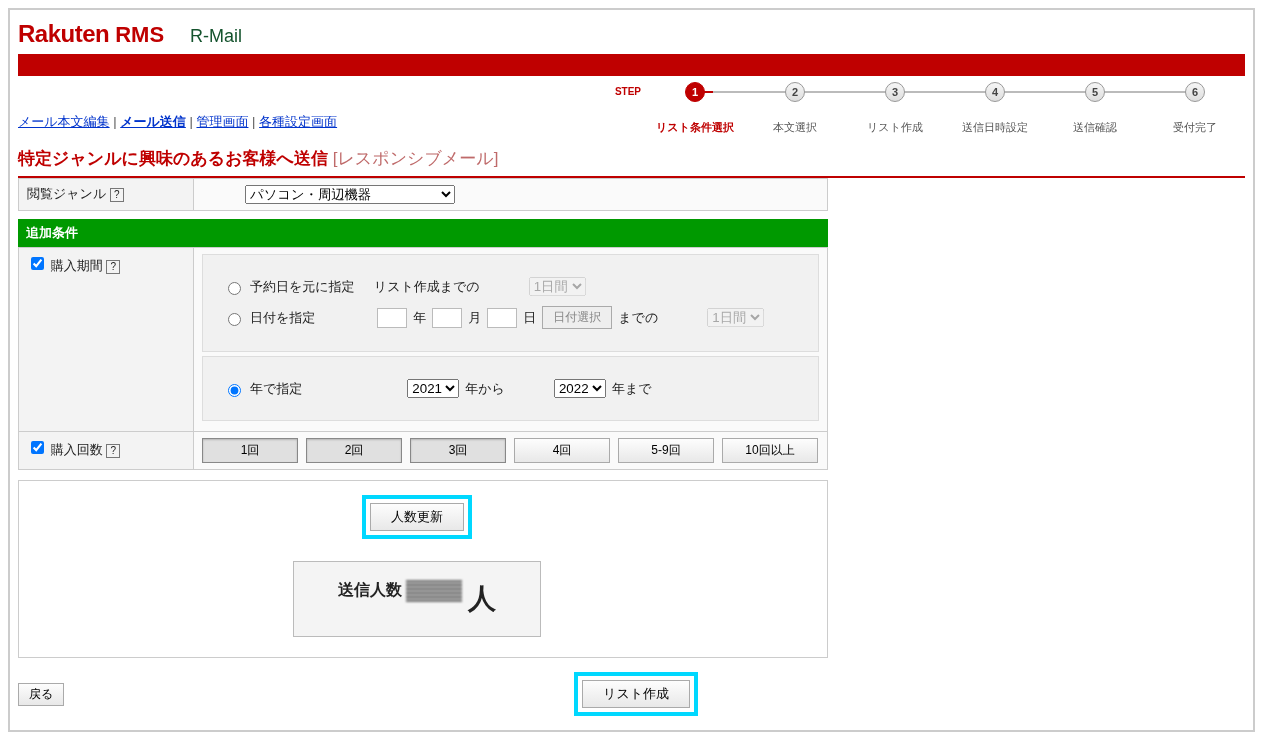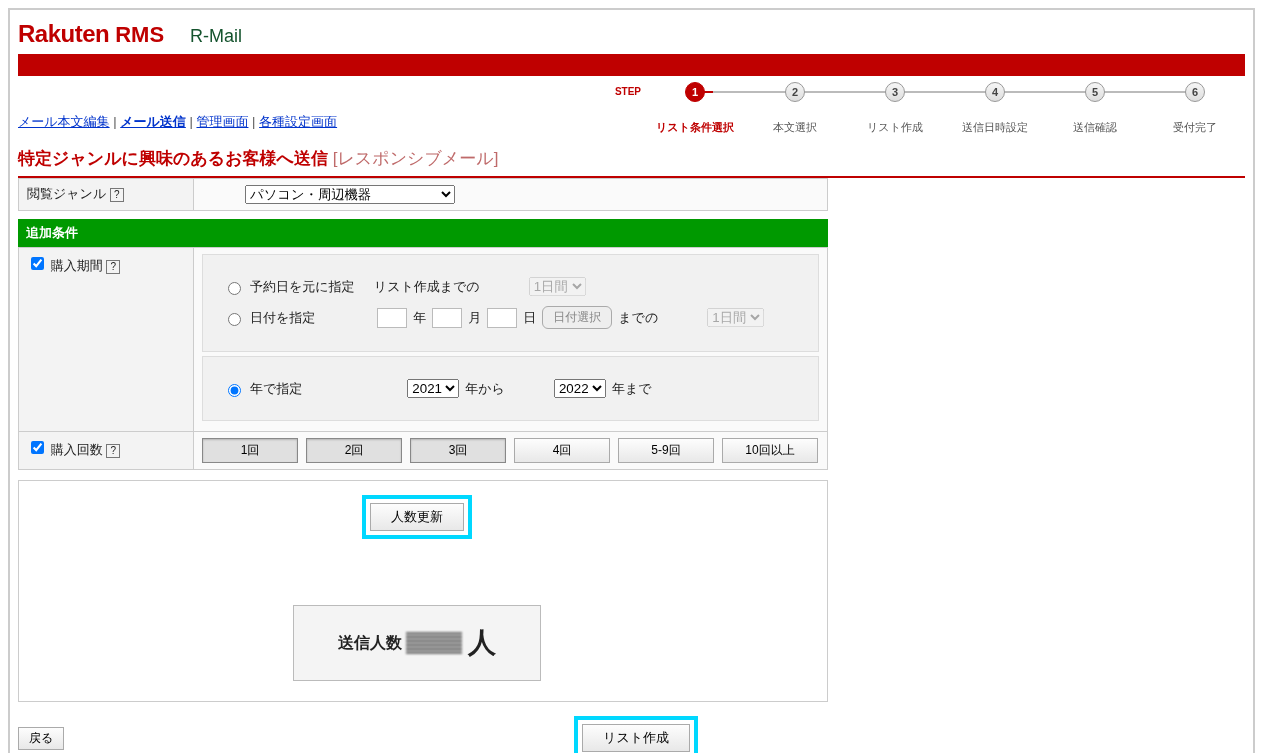--- a/index.html
+++ b/index.html
@@ -193,21 +193,21 @@
   input[type=text].tiny { width: 30px; height: 20px; border:1px solid #bbb; background:#fff; }
   select:disabled, input:disabled, button:disabled { color:#888; }
   button.small {
     font-family: inherit;
     font-size: 12px;
     padding: 2px 10px;
     background: linear-gradient(#fdfdfd,#e8e8e8);
     border: 1px solid #aaa;
     cursor: pointer;
   }
-  button.small:disabled { background:#eee; cursor:default;border-radius:6px; }
+  button.small:disabled { background:#eee; cursor:default; }
 
   .count-btns {
     display:flex; gap:8px;
   }
   .count-btns button {
     width: 96px;
     padding: 3px 0;
   }
   .count-btns button.pressed {
     background: #e0e0e0;
@@ -217,42 +217,41 @@
 
   .center-area {
     margin-top: 10px;
     width: 810px;
     border: 1px solid #ccc;
     background:#fff;
     padding: 8px 12px 20px 0;
     display:flex;
     flex-direction:column;
     align-items:center;
-    gap:44px;
   }
   .hlbox {
     border: 4px solid #00d8ff;
     display:inline-block;
     padding: 4px;
     margin: 6px 0;
   }
   button.med {
     font-family: inherit;
     font-size: 13px;
     padding: 4px 20px;
     background: linear-gradient(#fdfdfd,#e8e8e8);
     border: 1px solid #aaa;
     cursor: pointer;
   }
   .send-count-box {
     margin-top: 16px;
     border: 1px solid #bbb;
     background: #f4f4f4;
     padding: 18px 44px;
-    display:flex; align-items:center;
+    display:flex; 
     font-size: 16px;
     font-weight:bold;
   }
   .send-count-box .num-mask {
     display:inline-block;
     width: 56px; height: 22px;
     margin: 0 4px;
     background:
       repeating-linear-gradient(0deg,#777 0 2px,#aaa 2px 4px),
       repeating-linear-gradient(90deg,#aaa 0 2px,#888 2px 4px);

